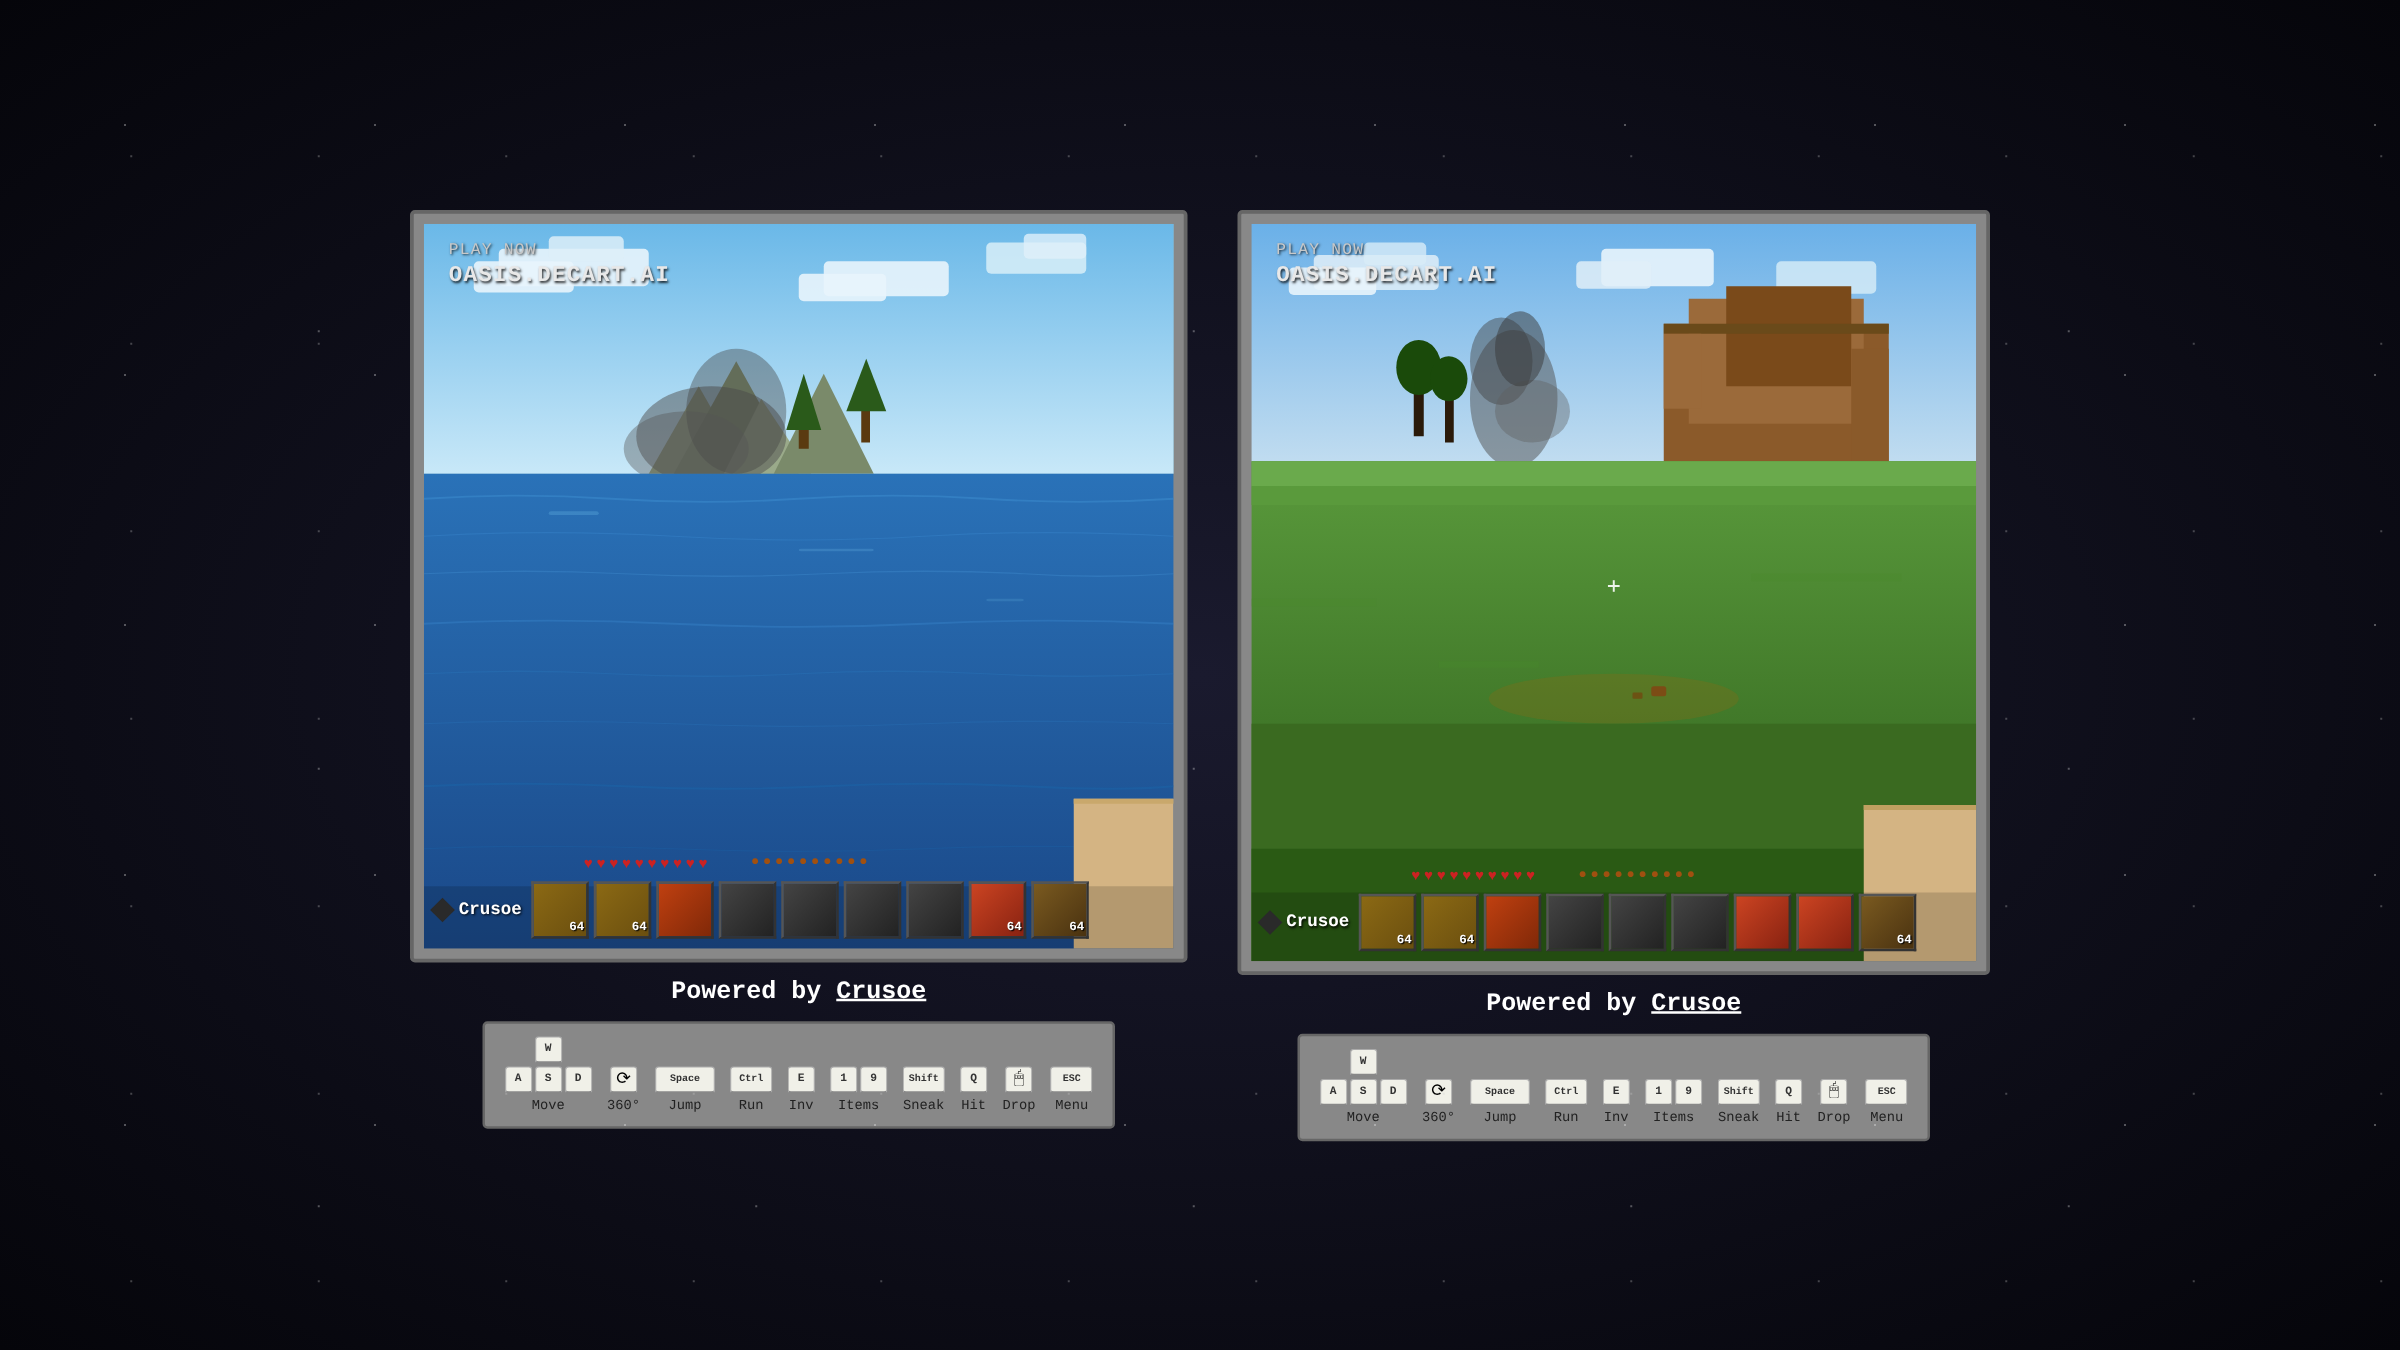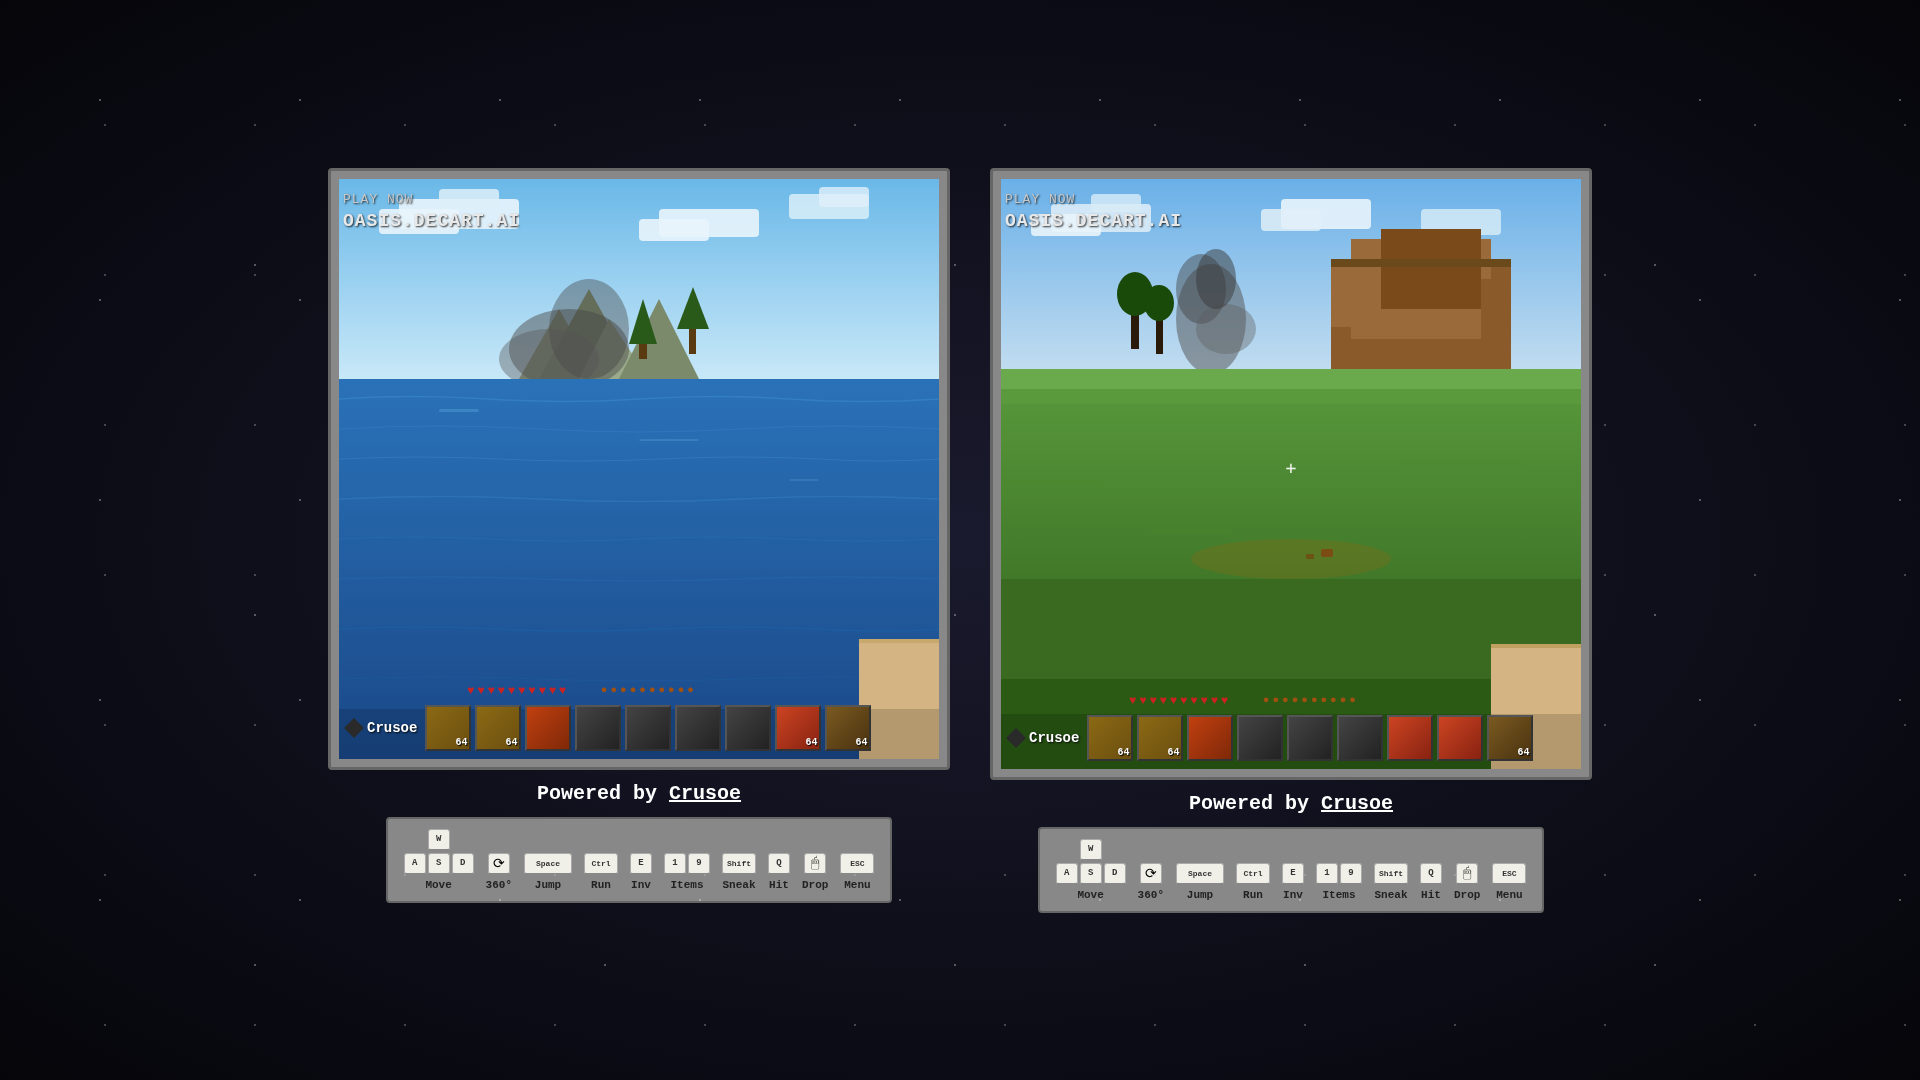--- a/index.html
+++ b/index.html
@@ -67,21 +67,21 @@
     .scene-svg {
       position: absolute;
       inset: 0;
       width: 100%;
       height: 100%;
     }
 
     .overlay-text {
       position: absolute;
       top: 12px;
-      left: 4px;
+      left: 20px;
       color: #e0e0e0;
       font-family: 'Courier New', monospace;
       text-shadow: 1px 1px 2px rgba(0,0,0,0.8);
       line-height: 1.4;
       z-index: 10;
     }
 
     .overlay-text .play-now {
       font-size: 13px;
       letter-spacing: 1px;
@@ -236,21 +236,21 @@
       border-radius: 3px;
       display: flex;
       align-items: center;
       justify-content: center;
       font-size: 10px;
     }
 
     .control-label {
       font-size: 11px;
       color: #222;
-      font-weight: bold;
+      font-weight: normal;
       font-family: 'Courier New', monospace;
     }
 
     .panels-wrapper {
       display: flex;
       gap: 40px;
       align-items: flex-start;
     }
   </style>
 </head>

